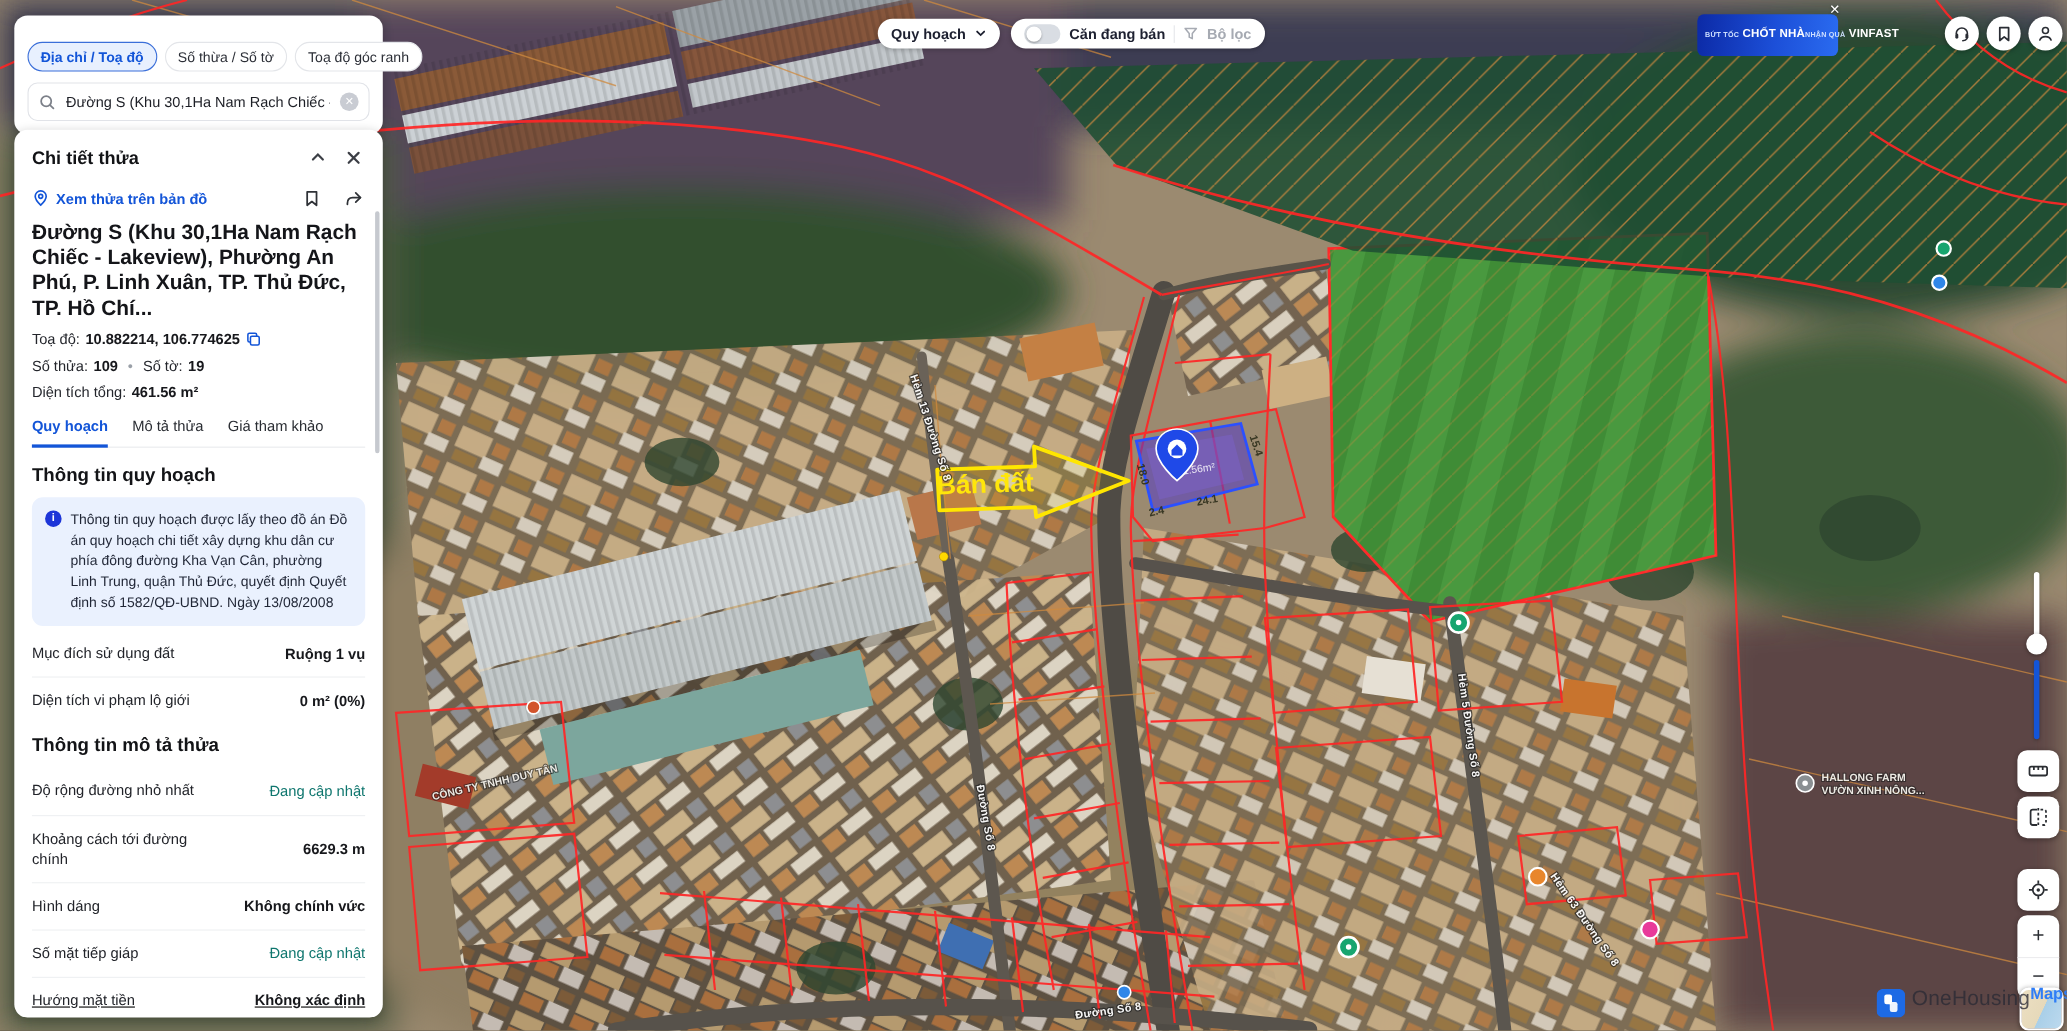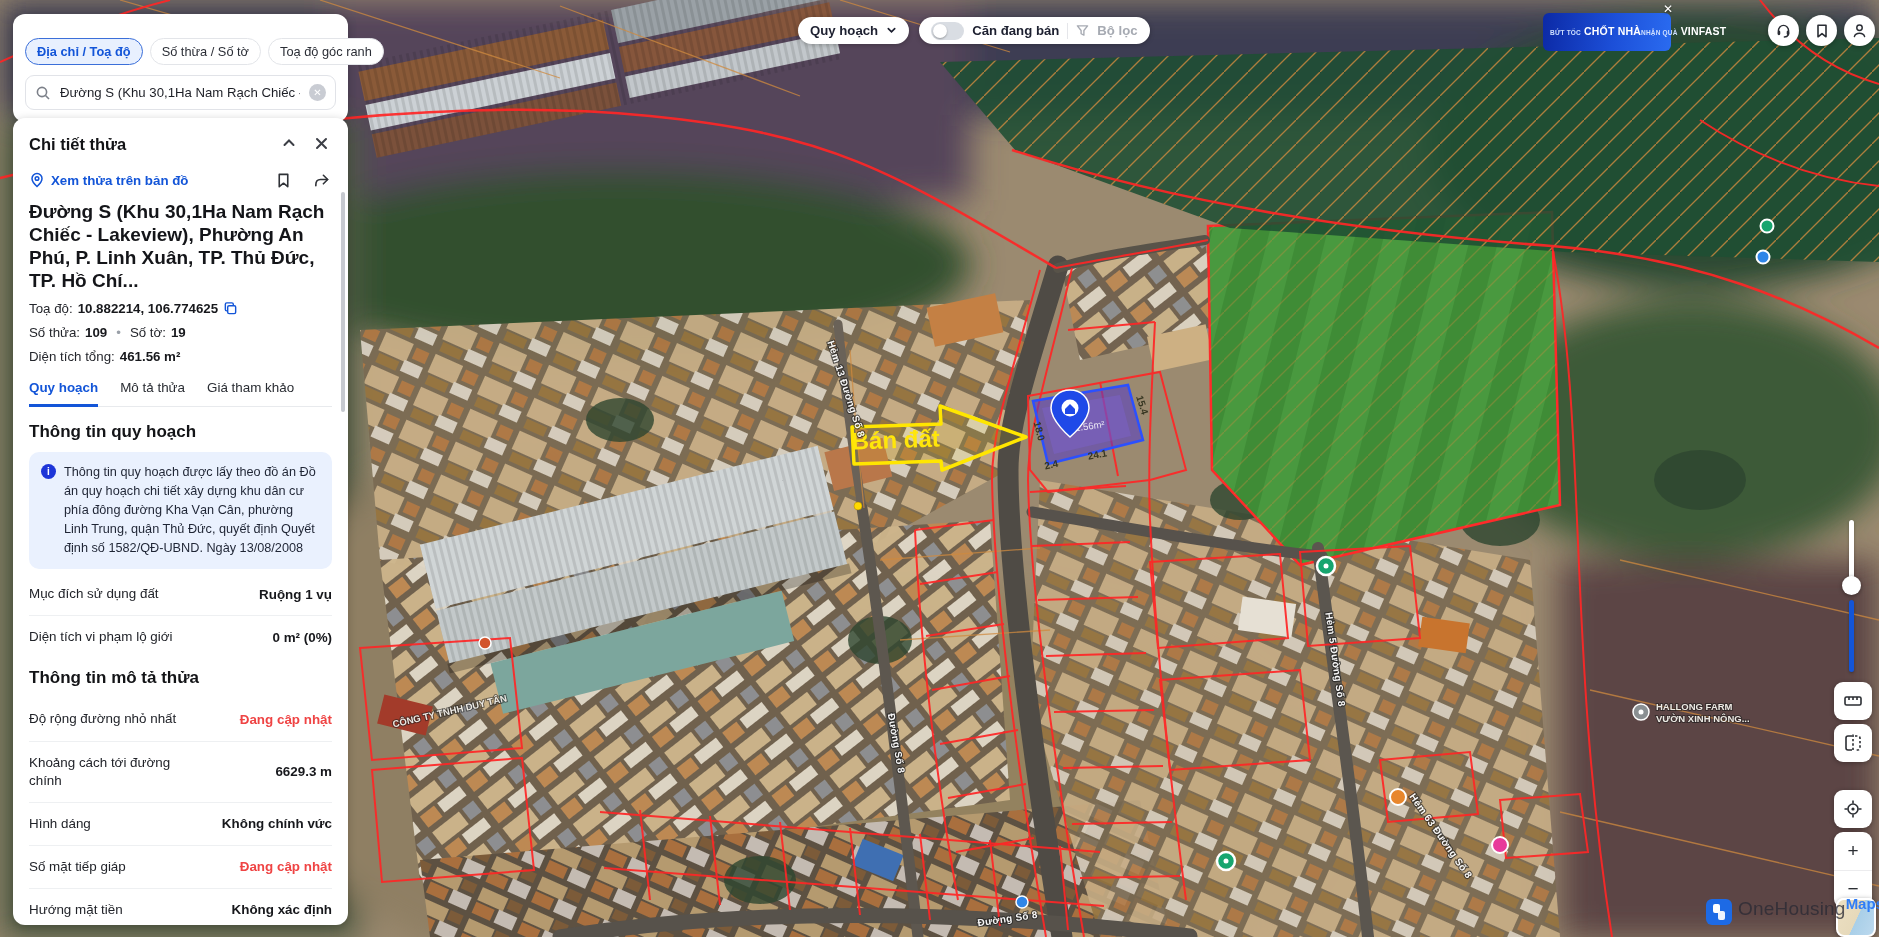--- a/index.html
+++ b/index.html
@@ -40,21 +40,21 @@
   .dtab.active{color:#1355d8;font-weight:700;border-bottom:3px solid #1355d8;margin-bottom:-1px;}
   .sect-h{font-size:17px;font-weight:700;color:#131417;margin:15px 0 10px;}
   .notice{background:#eaf1fe;border-radius:10px;padding:11px 12px;display:flex;gap:8px;}
   .notice p{margin:0;font-size:12.7px;line-height:1.5;color:#1f2535;}
   .i-ic{width:15px;height:15px;border-radius:50%;background:#1d35d8;color:#fff;font-size:10px;font-weight:700;
         display:flex;align-items:center;justify-content:center;flex:0 0 auto;margin-top:1px;}
   .prow{display:flex;align-items:center;justify-content:space-between;padding:12px 0;border-bottom:1px solid #eef0f2;gap:46px;}
   .prow:last-of-type{border-bottom:none;}
   .prow .lb{font-size:13.4px;color:#22242a;max-width:175px;line-height:1.35;}
   .prow .vl{font-size:13.4px;font-weight:700;color:#17181c;text-align:right;}
-  .prow .vl.muted{font-weight:700;color:#ef4444;}
+  .prow .vl.muted{font-weight:400;color:#0f766e;}
 
   
   .toolbar{position:absolute;left:798px;top:17px;display:flex;gap:10px;}
   .tb-pill{height:27px;background:#fff;border-radius:14px;box-shadow:0 1px 5px rgba(0,0,0,.25);
         display:flex;align-items:center;padding:0 12px;gap:8px;font-size:13.2px;font-weight:600;color:#1d2030;}
   .toggle{width:33px;height:18px;border-radius:9px;background:#d9dde3;position:relative;cursor:pointer;}
   .toggle .knob{position:absolute;left:2px;top:2px;width:14px;height:14px;border-radius:50%;background:#fff;box-shadow:0 1px 2px rgba(0,0,0,.3);}
   .vdiv{width:1px;height:16px;background:#e5e6ea;}
   .muted-lbl{color:#a6aab2;}
 
@@ -433,21 +433,21 @@
     <span class="vl">6629.3 m</span>
   </div>
   <div class="prow">
     <span class="lb">Hình dáng</span>
     <span class="vl">Không chính vức</span>
   </div>
   <div class="prow">
     <span class="lb">Số mặt tiếp giáp</span>
     <span class="vl muted">Đang cập nhật</span>
   </div>
-  <div class="prow" style="border-bottom:none;">
+  <div class="prow" style="border-bottom:none;text-decoration:underline;">
     <span class="lb">Hướng mặt tiền</span>
     <span class="vl">Không xác định</span>
   </div>
 
   <div class="scroll-thumb"></div>
 </div>
 
 <div class="toolbar">
   <div class="tb-pill">
     <span>Quy hoạch</span>

